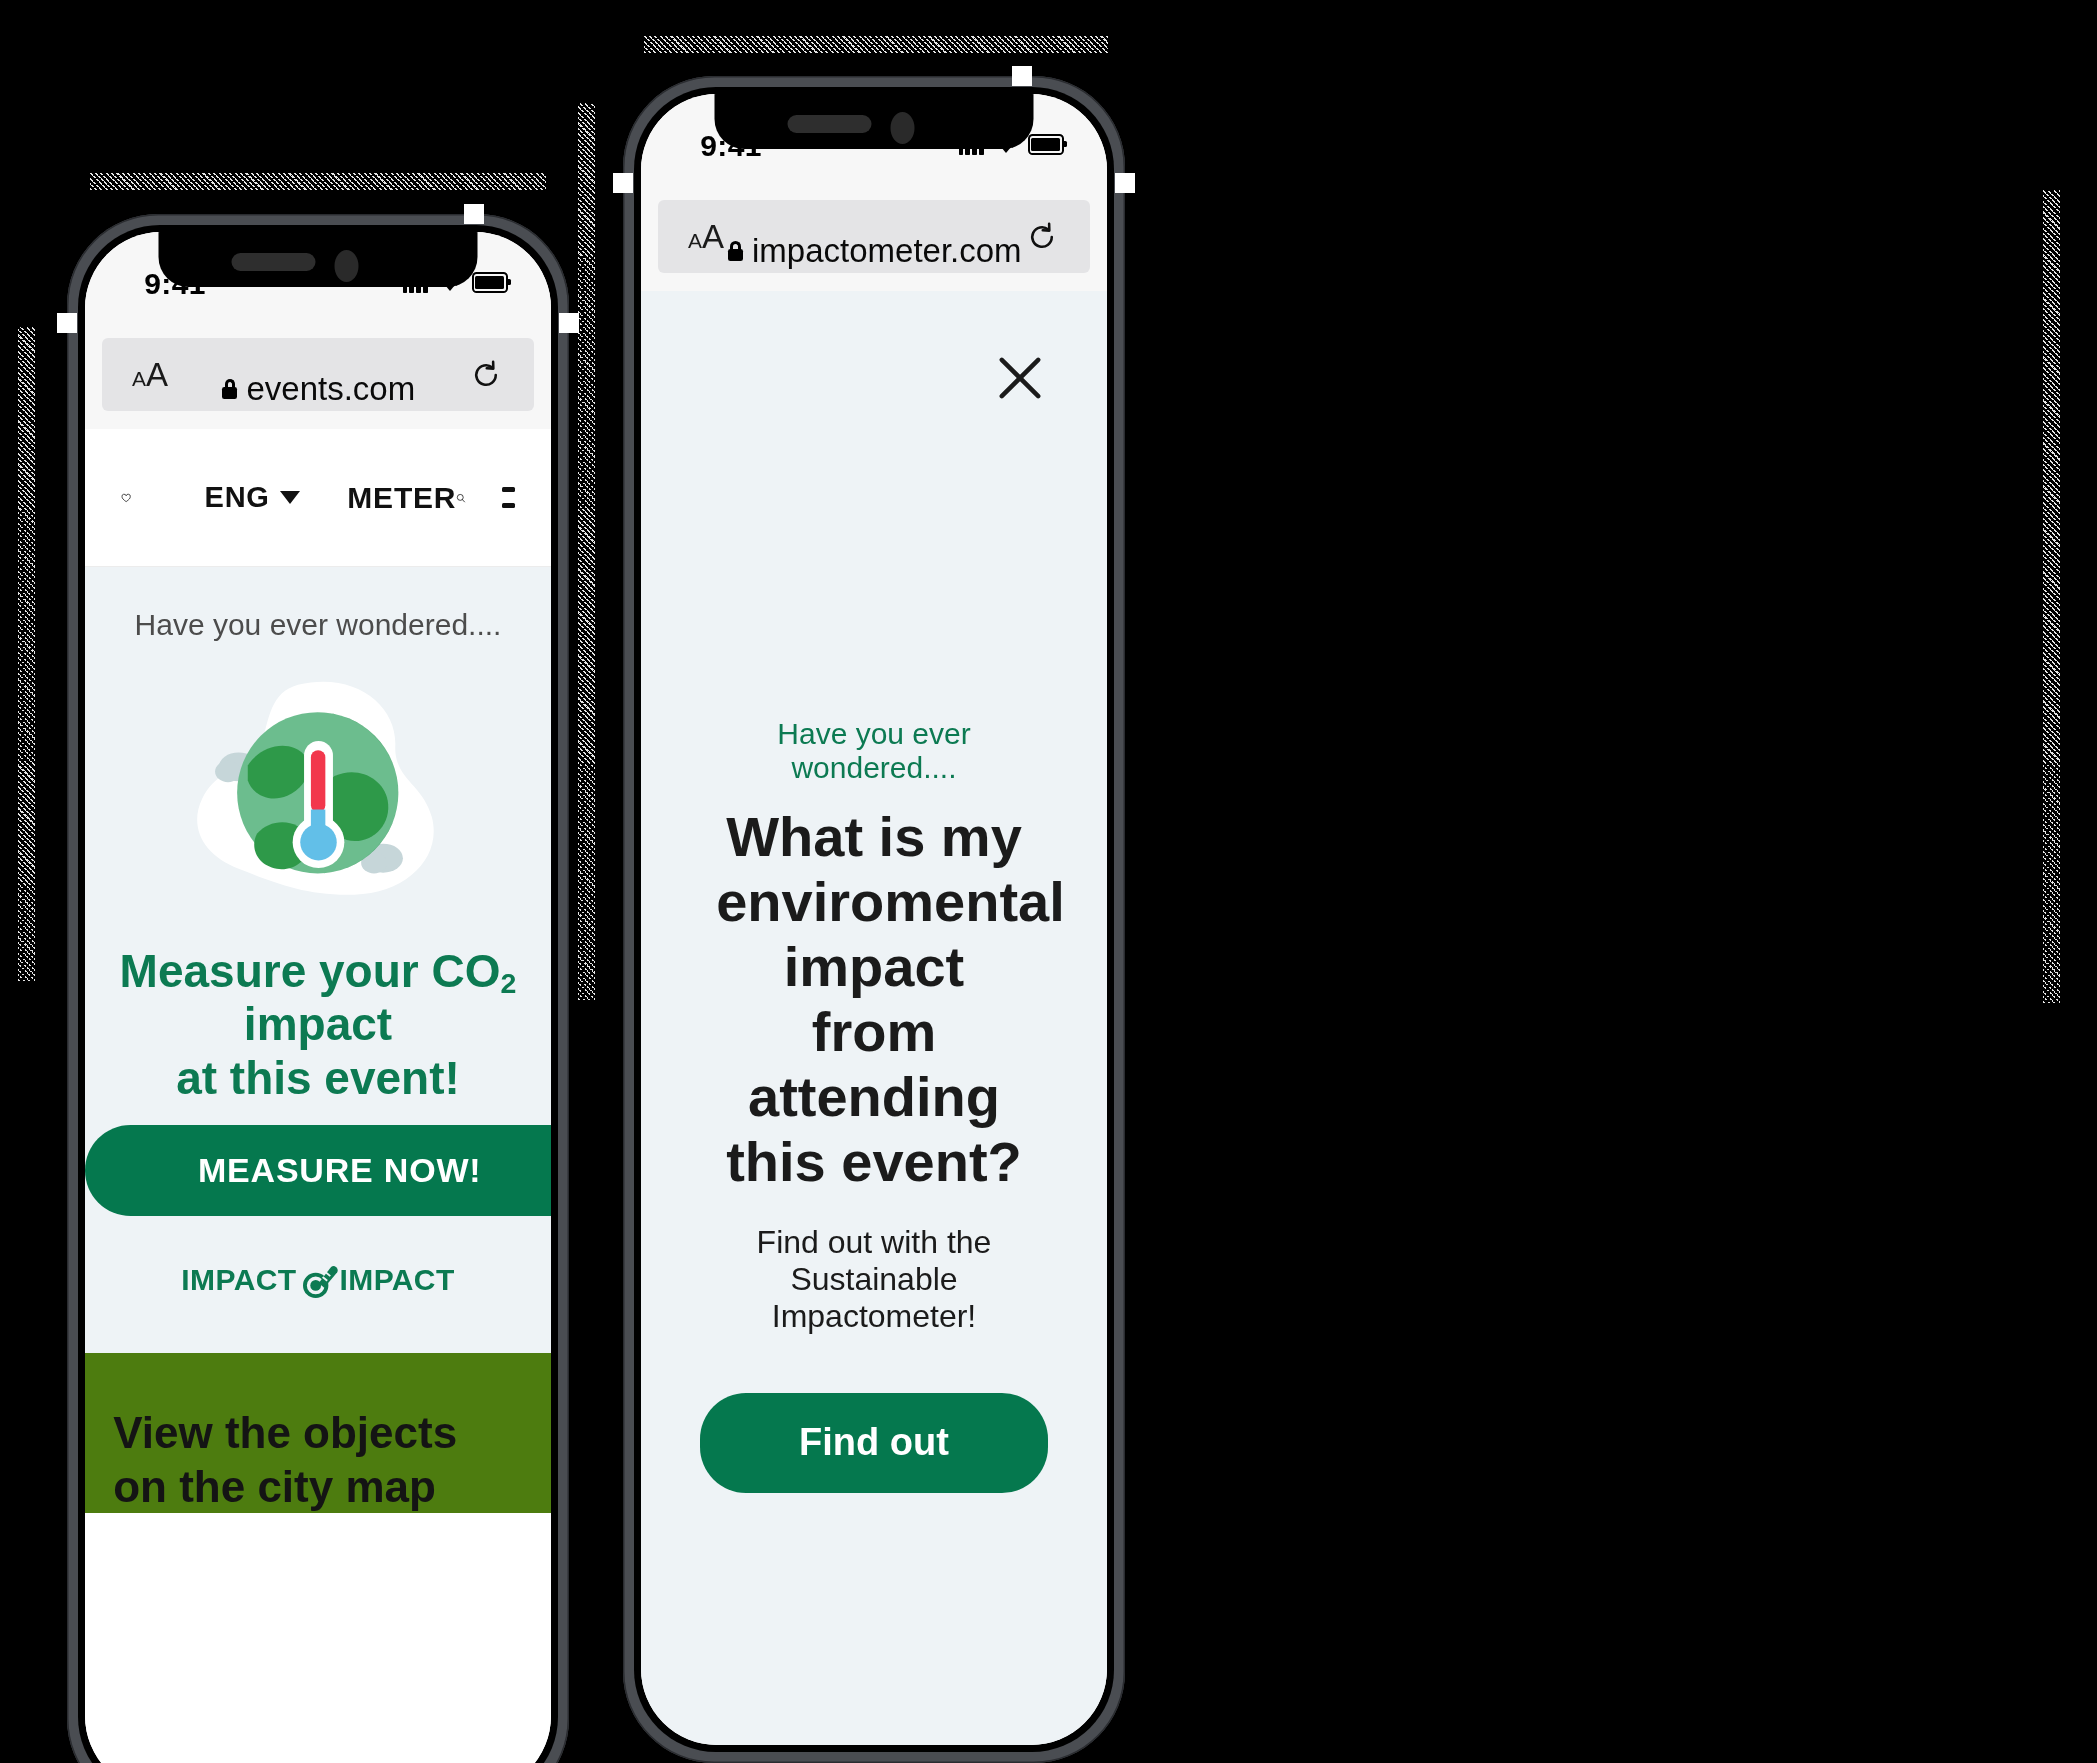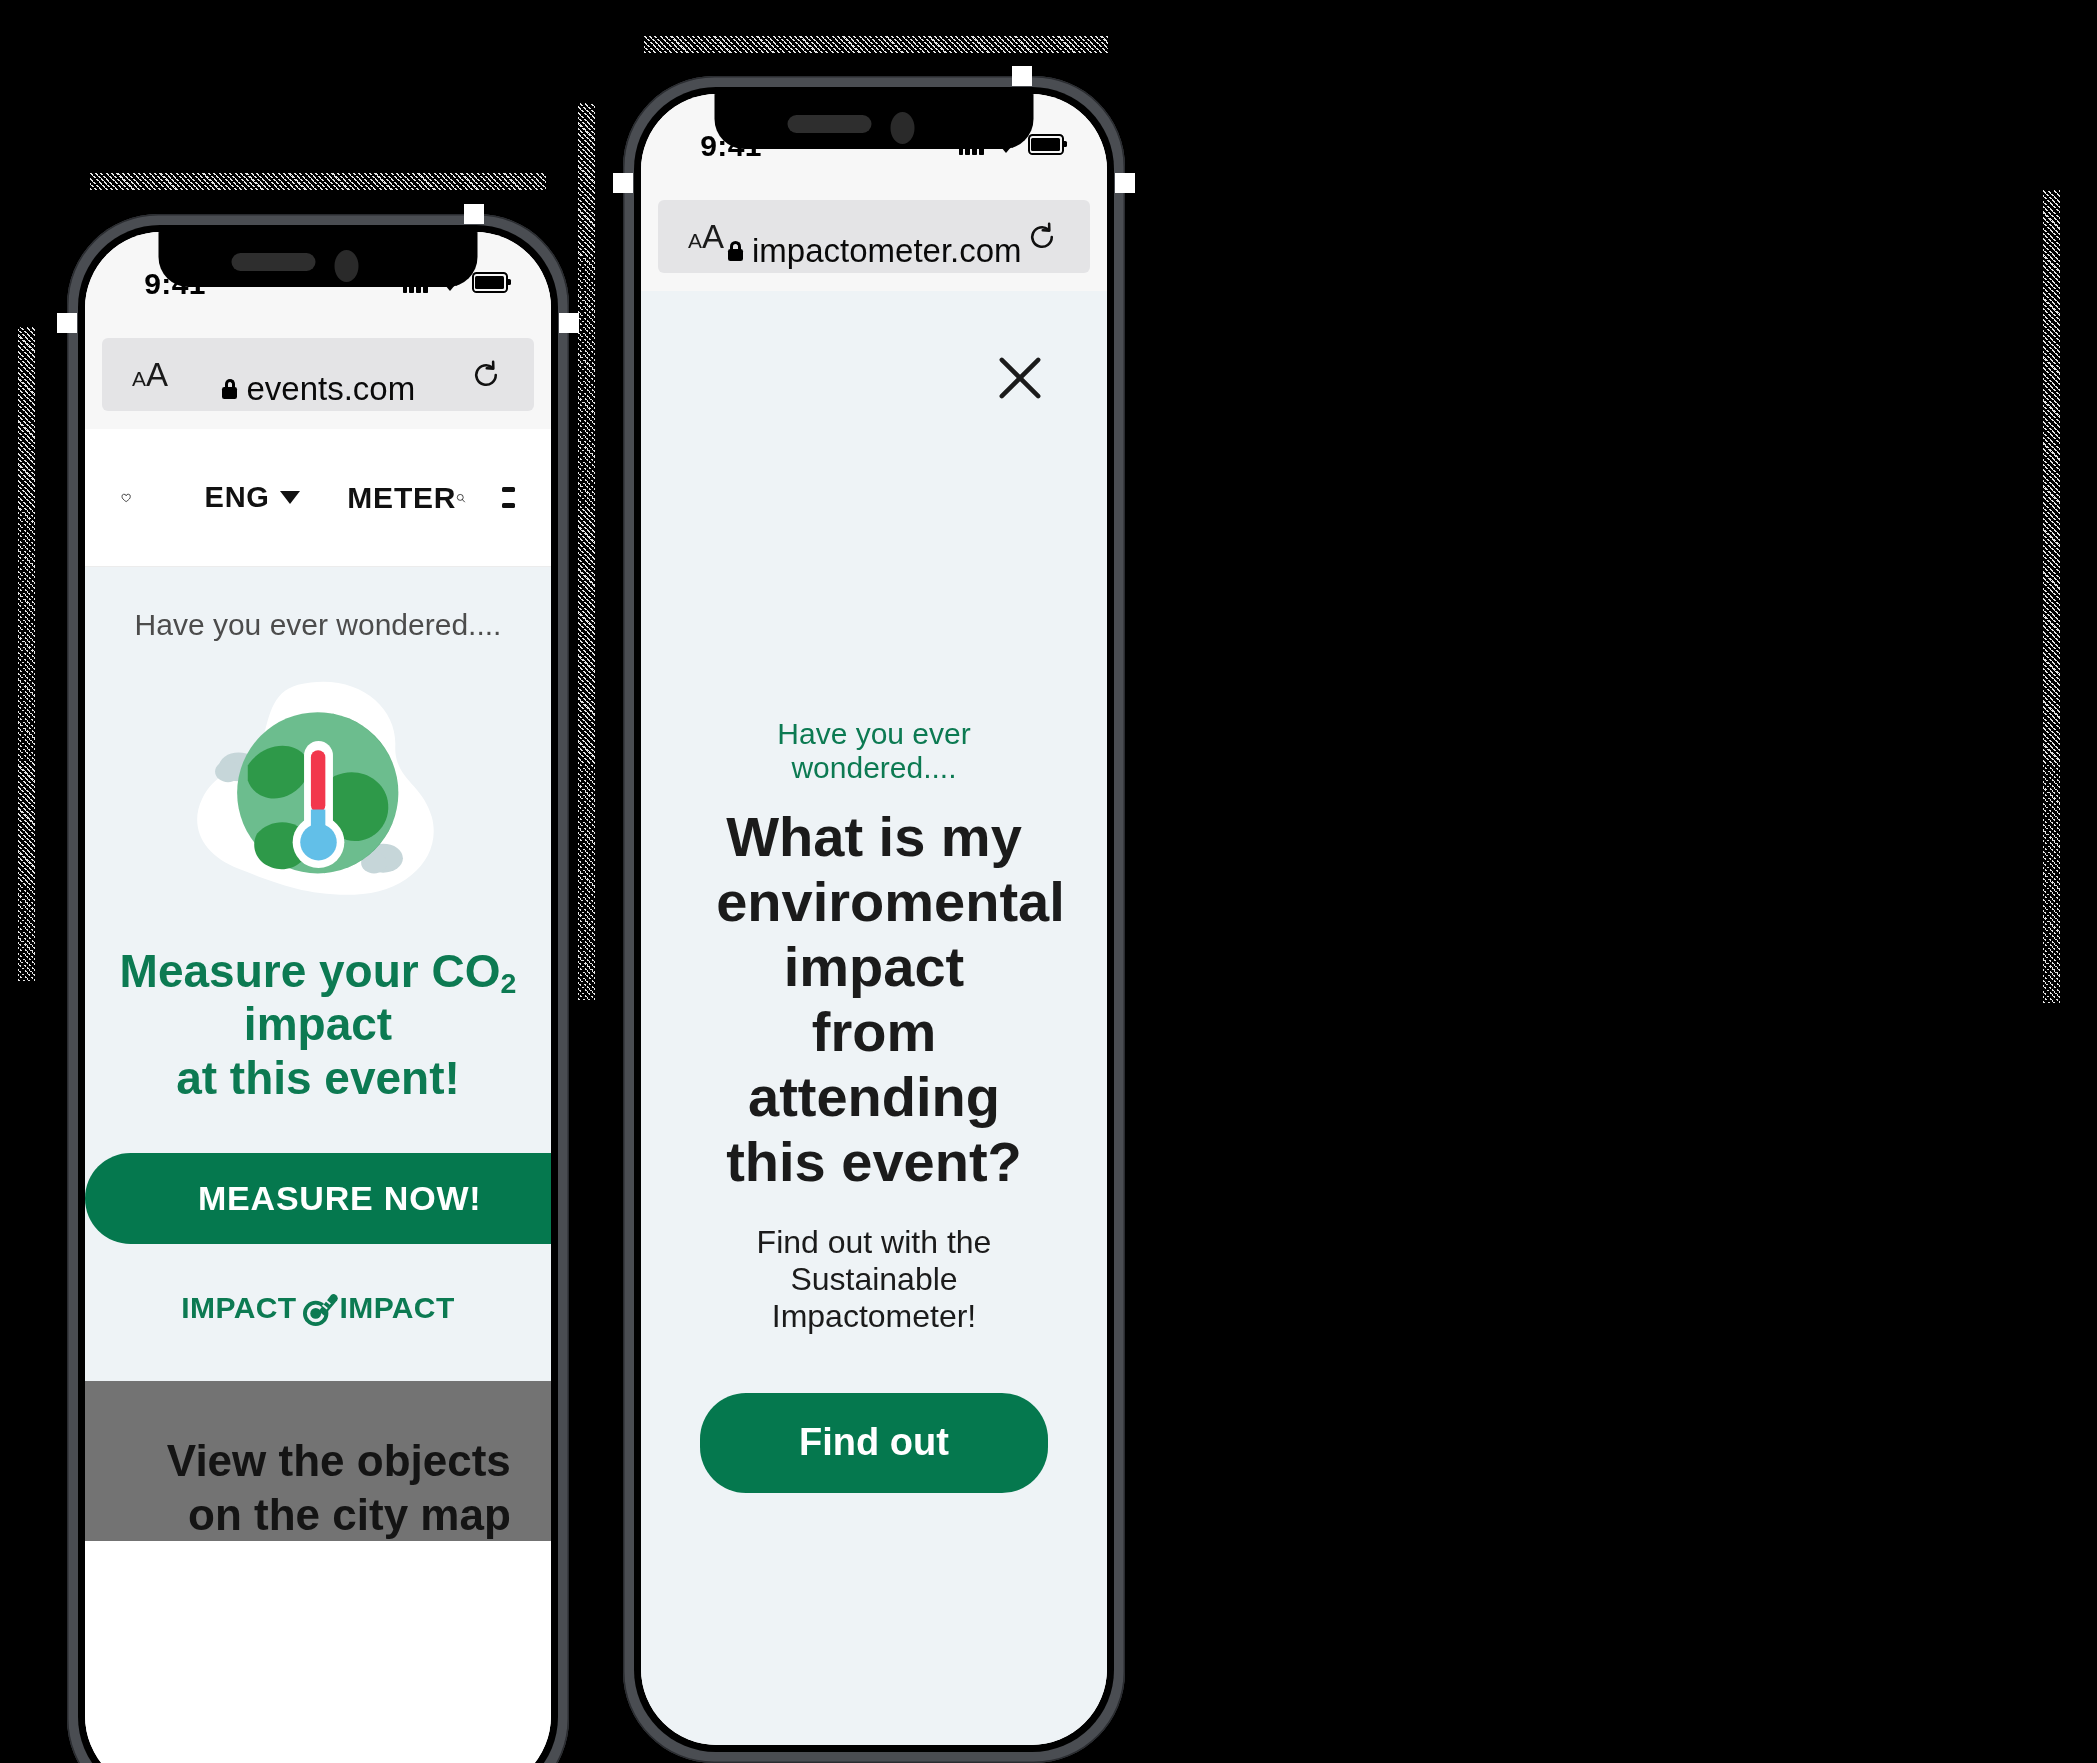--- a/index.html
+++ b/index.html
@@ -75,29 +75,29 @@
   .nav-spacer{flex:1}
   .nav-search{width:36px;height:36px;}
   .nav-burger{margin-left:36px;width:47px;display:flex;flex-direction:column;gap:10.6px;}
   .nav-burger span{display:block;height:5.3px;background:#111;border-radius:1.5px;}
 
   .hero{background:#eef3f6;padding:41px 0 53px;text-align:center;}
   .hero-kicker{font-size:30px;color:#4c4c4c;}
   .hero-art{width:327px;height:251px;margin:23px auto 7.6px;}
   .hero-h{font-size:46px;line-height:1.16;font-weight:700;color:#0c7a52;margin:18px 0 0;}
   .hero-h sub{font-size:.62em;vertical-align:baseline;position:relative;top:.22em;}
-  .cta{display:inline-block;margin-top:48px;background:#05784e;color:#fff;
+  .cta{display:inline-block;margin-top:20px;background:#05784e;color:#fff;
        border:none;border-radius:46px;width:509px;height:91px;font-size:34px;
        font-weight:700;letter-spacing:0.8px;font-family:inherit;cursor:pointer;}
   .brand{margin-top:44px;display:flex;align-items:center;justify-content:center;}
   .brandtxt{font-size:30px;font-weight:800;color:#0c7a52;letter-spacing:0.4px;
             display:flex;align-items:center;}
   .brand-thermo{width:40px;height:40px;margin:0 1.5px;}
 
-  .belowfold{background:#737373;padding:53px 40px 0;text-align:right;}
+  .belowfold{background:#4d7c0f;padding:53px 28px 0;}
   .belowfold h2{font-size:44px;line-height:1.22;font-weight:800;color:#141414;margin:0;}
 
   
   .modal{background:#eef3f6;height:100%;position:relative;padding:0 59px;}
   .closebtn{position:absolute;right:59px;top:59px;width:56px;height:56px;}
   .modal-body{padding-top:426px;text-align:center;}
   .m-kicker{font-size:30px;color:#0c7a52;margin:0;}
   .m-title{font-size:56px;line-height:1.16;font-weight:800;color:#1b1b1b;margin:20px 16px 0;}
   .m-sub{font-size:32px;color:#1b1b1b;margin:29px 0 16px;}
   .m-cta{display:block;margin:58px auto 0;background:#05784e;color:#fff;border:none;

